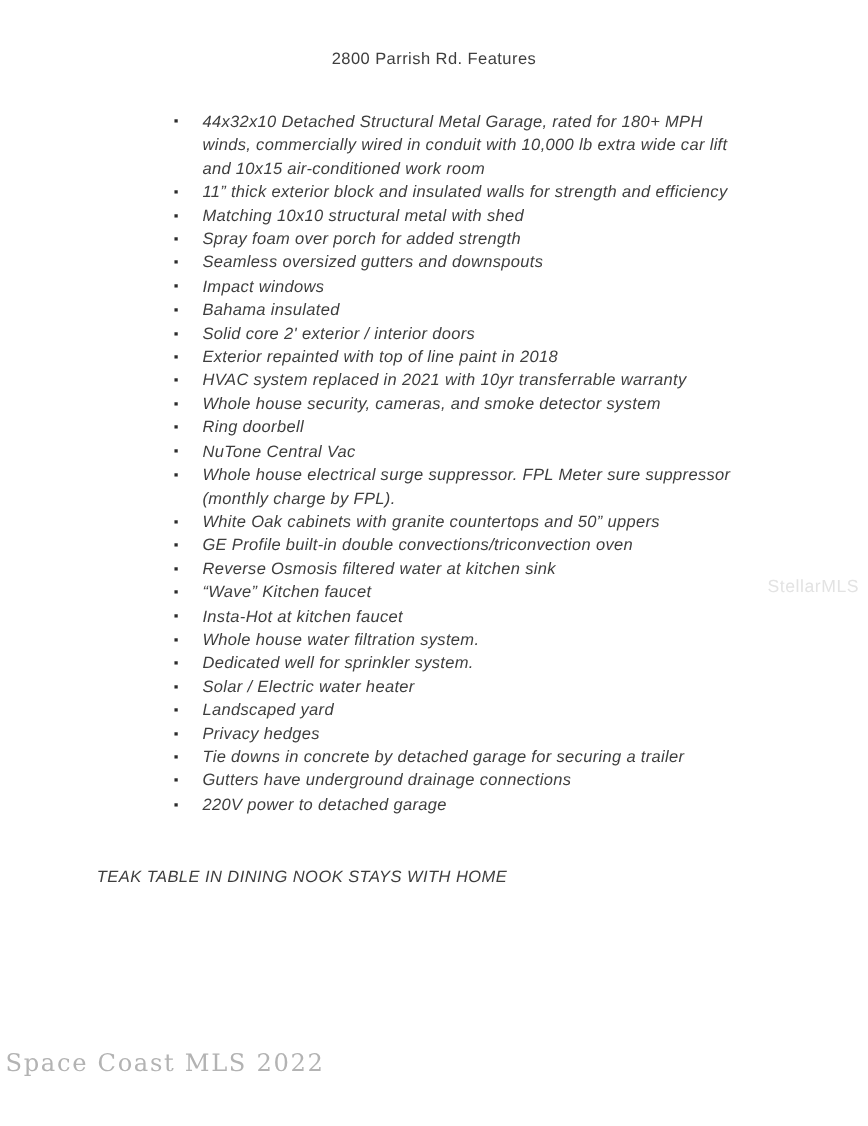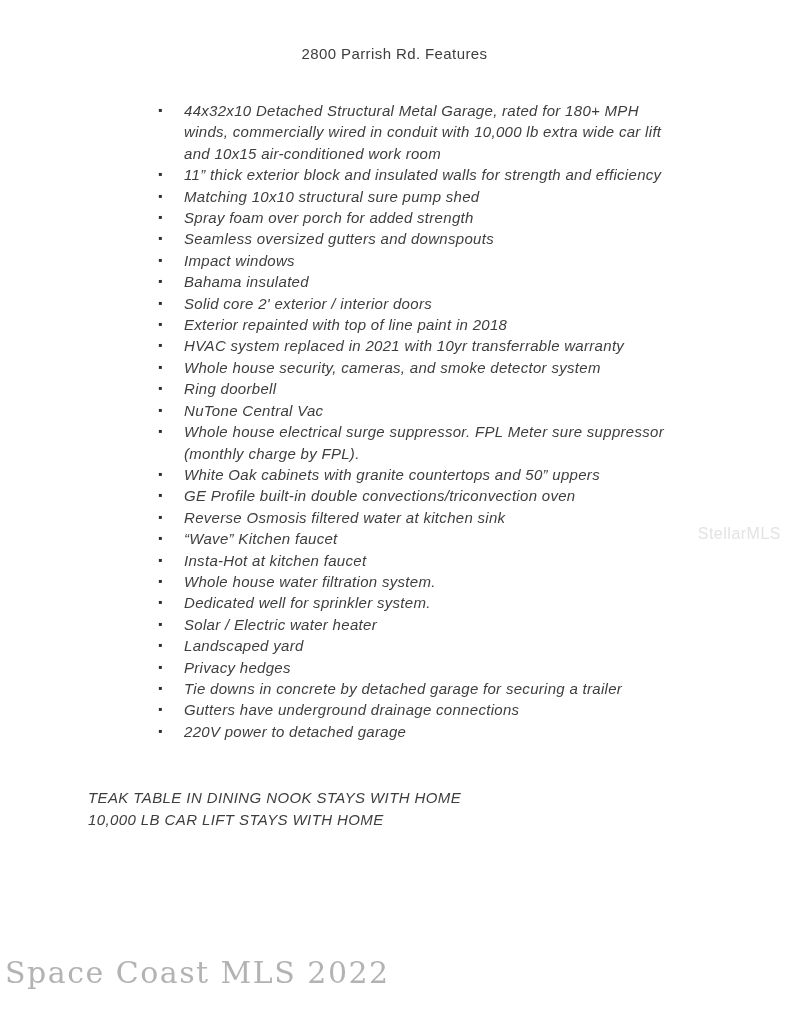--- a/index.html
+++ b/index.html
@@ -66,21 +66,21 @@
     font-size: 16px;
     letter-spacing: 0.5px;
     color: var(--stellar-color, #e3e3e3);
     user-select: none;
   }
   .space-coast-watermark {
     position: absolute;
     top: 955px;
     left: 5px;
     font-family: "DejaVu Serif", "Liberation Serif", serif;
-    font-size: 30px;
+    font-size: 22px;
     letter-spacing: 1.5px;
     color: var(--space-coast-color, #b3b3b3);
     user-select: none;
   }
 </style>
 </head>
 <body style="--bg-color: #ffffff; --text-color: #3e3e3e; --stellar-color: #e3e3e3; --space-coast-color: #b3b3b3;">
 
 <div class="page">
 
@@ -93,21 +93,21 @@
         <span class="li-text">44x32x10 Detached Structural Metal Garage, rated for 180+ MPH winds, commercially wired in conduit with 10,000 lb extra wide car lift and 10x15 air-conditioned work room</span>
       </li>
 
       <li>
         <span class="bullet">▪</span>
         <span class="li-text">11” thick exterior block and insulated walls for strength and efficiency</span>
       </li>
 
       <li>
         <span class="bullet">▪</span>
-        <span class="li-text">Matching 10x10 structural sure pump shed</span>
+        <span class="li-text">Matching 10x10 structural metal with shed</span>
       </li>
 
       <li>
         <span class="bullet">▪</span>
         <span class="li-text">Spray foam over porch for added strength</span>
       </li>
 
       <li>
         <span class="bullet">▪</span>
         <span class="li-text">Seamless oversized gutters and downspouts</span>
@@ -219,20 +219,19 @@
       </li>
 
       <li>
         <span class="bullet">▪</span>
         <span class="li-text">220V power to detached garage</span>
       </li>
     </ul>
 
   <div class="notes">
     <div class="note-line">TEAK TABLE IN DINING NOOK STAYS WITH HOME</div>
-    <div class="note-line">10,000 LB CAR LIFT STAYS WITH HOME</div>
   </div>
 
   <div class="stellar-watermark">StellarMLS</div>
 
   <div class="space-coast-watermark">Space Coast MLS 2022</div>
 
 </div>
 
 </body></html>

